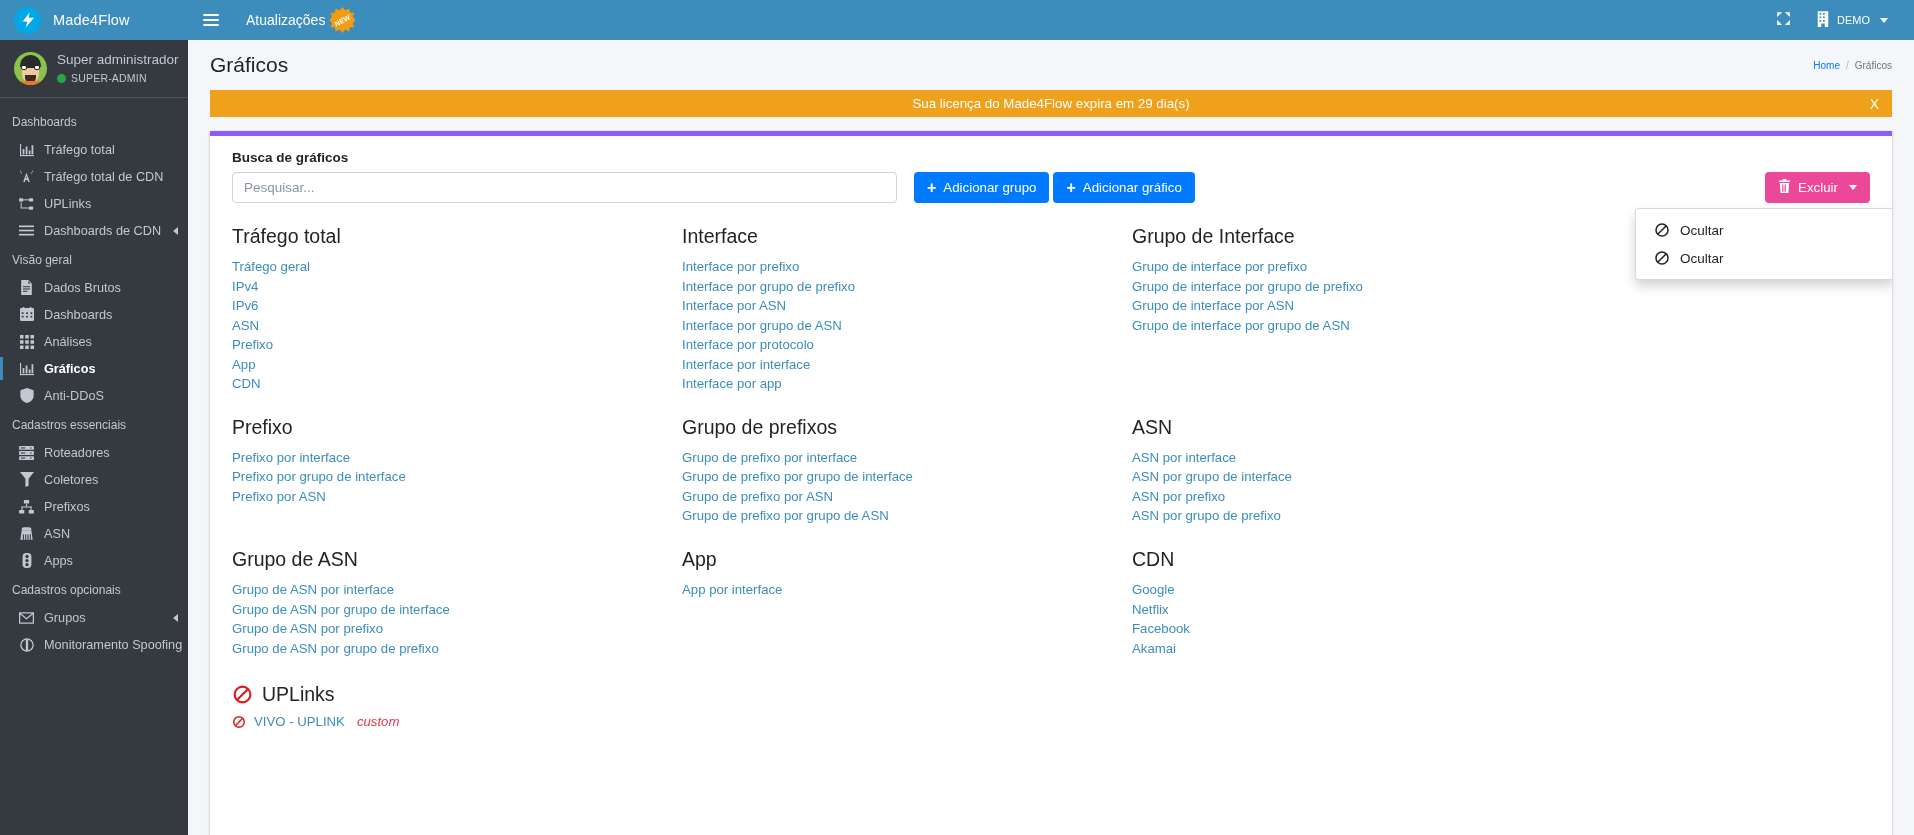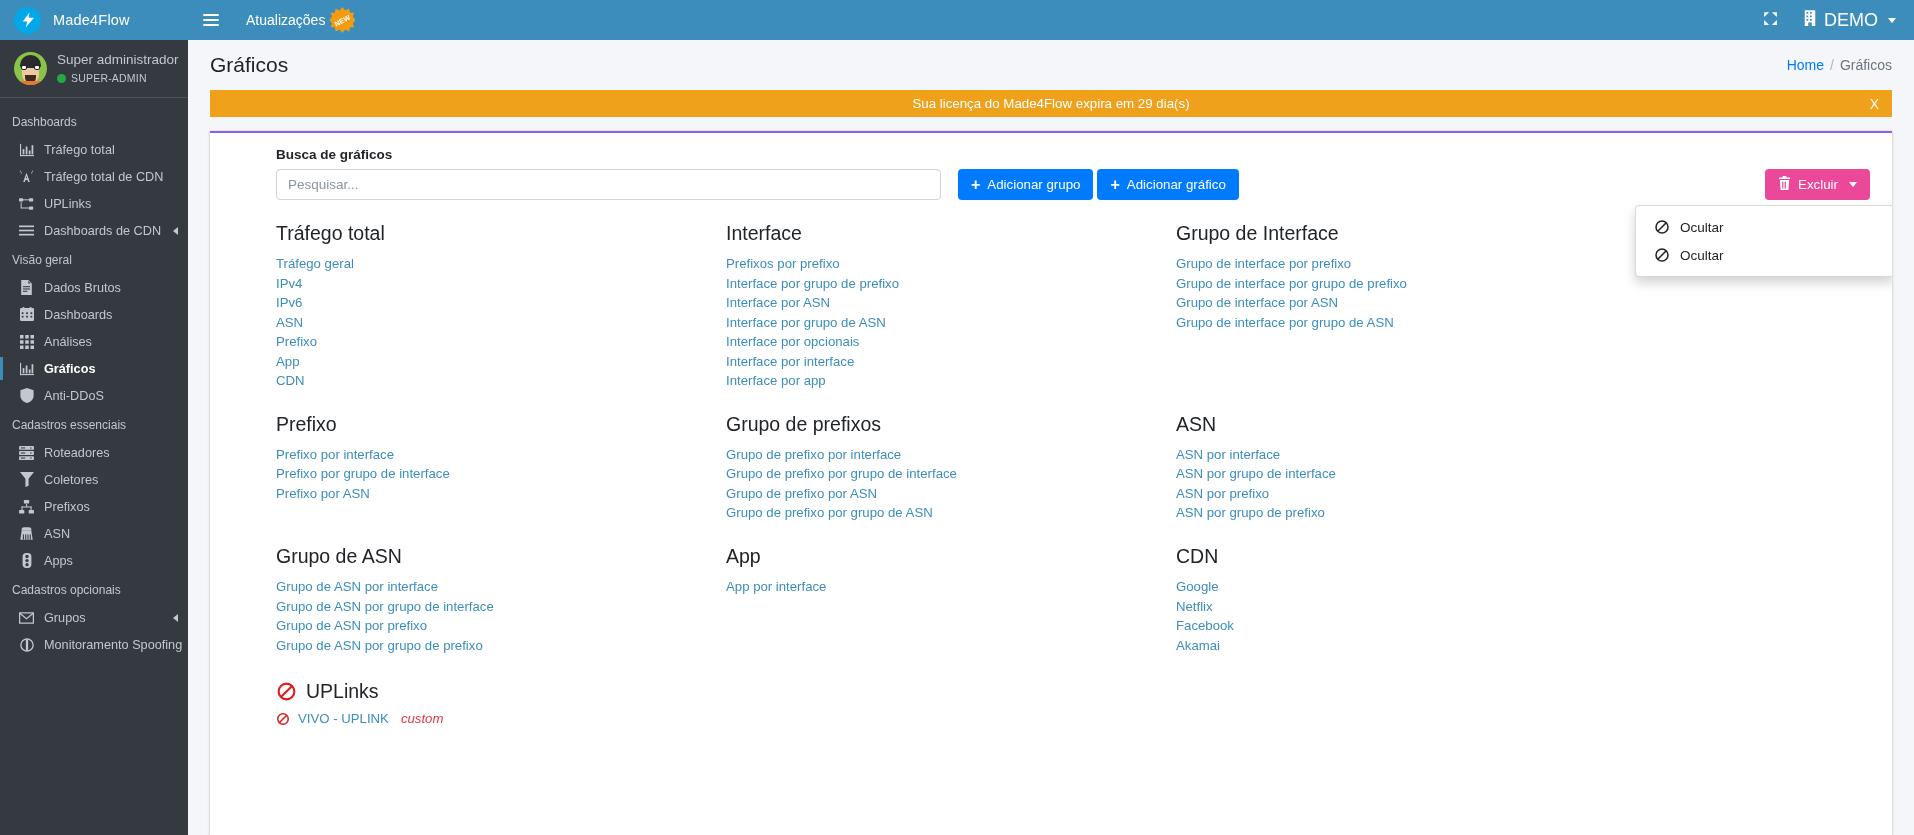--- a/index.html
+++ b/index.html
@@ -59,21 +59,21 @@
       39% 87%,24% 94%,21% 78%,5% 78%,10% 63%,0% 50%,10% 37%,5% 22%,21% 22%,24% 6%,39% 13%);
   }
   .new-badge .txt {
     position: relative; font-size: 7px; font-weight: bold; color: #fff;
     transform: rotate(-28deg); letter-spacing: .2px;
   }
   .nav-right { margin-left: auto; display: flex; align-items: stretch; }
   .nav-icon-btn {
     display: flex; align-items: center; padding: 0 14px; cursor: pointer; color: #fff;
   }
-  .demo-btn { display: flex; align-items: center; gap: 7px; font-size: 18px; padding: 0 18px 0 10px; }
+  .demo-btn { display: flex; align-items: center; gap: 7px; font-size: 11px; padding: 0 26px 0 10px; }
   .caret-down {
     width: 0; height: 0; border-left: 4px solid transparent;
     border-right: 4px solid transparent; border-top: 5px solid #fff;
     margin-left: 3px;
   }
 
   
   .body-wrap { display: flex; flex: 1; min-height: 0; }
 
   
@@ -133,42 +133,41 @@
   }
 
   
   .content { flex: 1; min-width: 0; display: flex; flex-direction: column; background: #f4f6f9; overflow: hidden; }
   .content-header {
     display: flex; align-items: center; justify-content: space-between;
     padding: 13px 22px 13px 22px;
     background: #f4f6f9;
   }
   .page-title { font-size: 21px; color: #212529; font-weight: normal; }
-  .breadcrumb { font-size: 14px; color: #6c757d; display: flex; gap: 6px; }
+  .breadcrumb { font-size: 10px; color: #6c757d; display: flex; gap: 6px; }
   .breadcrumb a { color: #007bff; text-decoration: none; cursor: pointer; }
   .breadcrumb .sep { color: #adb5bd; }
 
   .license-bar {
     margin: 0 22px 14px 22px;
     background: #f0a11b; color: #fff;
     height: 27px; display: flex; align-items: center; justify-content: center;
     position: relative; font-size: 13.3px;
   }
   .license-close {
     position: absolute; right: 13px; top: 50%; transform: translateY(-50%);
     font-size: 14px; cursor: pointer; font-weight: normal;
   }
 
   .card {
     margin: 0 22px; background: #fff;
-    border-top: 2px solid #8b5cf6;
+    border-top: 5px solid #8b5cf6;
     box-shadow: 0 0 1px rgba(0,0,0,.125), 0 1px 3px rgba(0,0,0,.2);
     flex: 1; min-height: 0; display: flex; flex-direction: column;
     overflow: hidden;
-    padding-left: 44px;
   }
   .card-body { padding: 14px 22px 0 22px; overflow: hidden; }
 
   .search-label { font-size: 13.5px; font-weight: bold; color: #212529; margin-bottom: 7px; }
   .search-row { display: flex; align-items: center; gap: 0; margin-bottom: 22px; }
   .search-input {
     width: 665px; height: 31px;
     border: 1px solid #ced4da; border-radius: 4px;
     padding: 0 11px; font-size: 13.5px; color: #495057;
     font-family: "Liberation Sans", sans-serif; outline: none; background: #fff;
@@ -584,25 +583,25 @@
                 <li><a>IPv6</a></li>
                 <li><a>ASN</a></li>
                 <li><a>Prefixo</a></li>
                 <li><a>App</a></li>
                 <li><a>CDN</a></li>
               </ul>
             </div>
             <div class="group">
               <h3>Interface</h3>
               <ul>
-                <li><a>Prefixos por prefixo</a></li>
+                <li><a>Interface por prefixo</a></li>
                 <li><a>Interface por grupo de prefixo</a></li>
                 <li><a>Interface por ASN</a></li>
                 <li><a>Interface por grupo de ASN</a></li>
-                <li><a>Interface por opcionais</a></li>
+                <li><a>Interface por protocolo</a></li>
                 <li><a>Interface por interface</a></li>
                 <li><a>Interface por app</a></li>
               </ul>
             </div>
             <div class="group">
               <h3>Grupo de Interface</h3>
               <ul>
                 <li><a>Grupo de interface por prefixo</a></li>
                 <li><a>Grupo de interface por grupo de prefixo</a></li>
                 <li><a>Grupo de interface por ASN</a></li>

